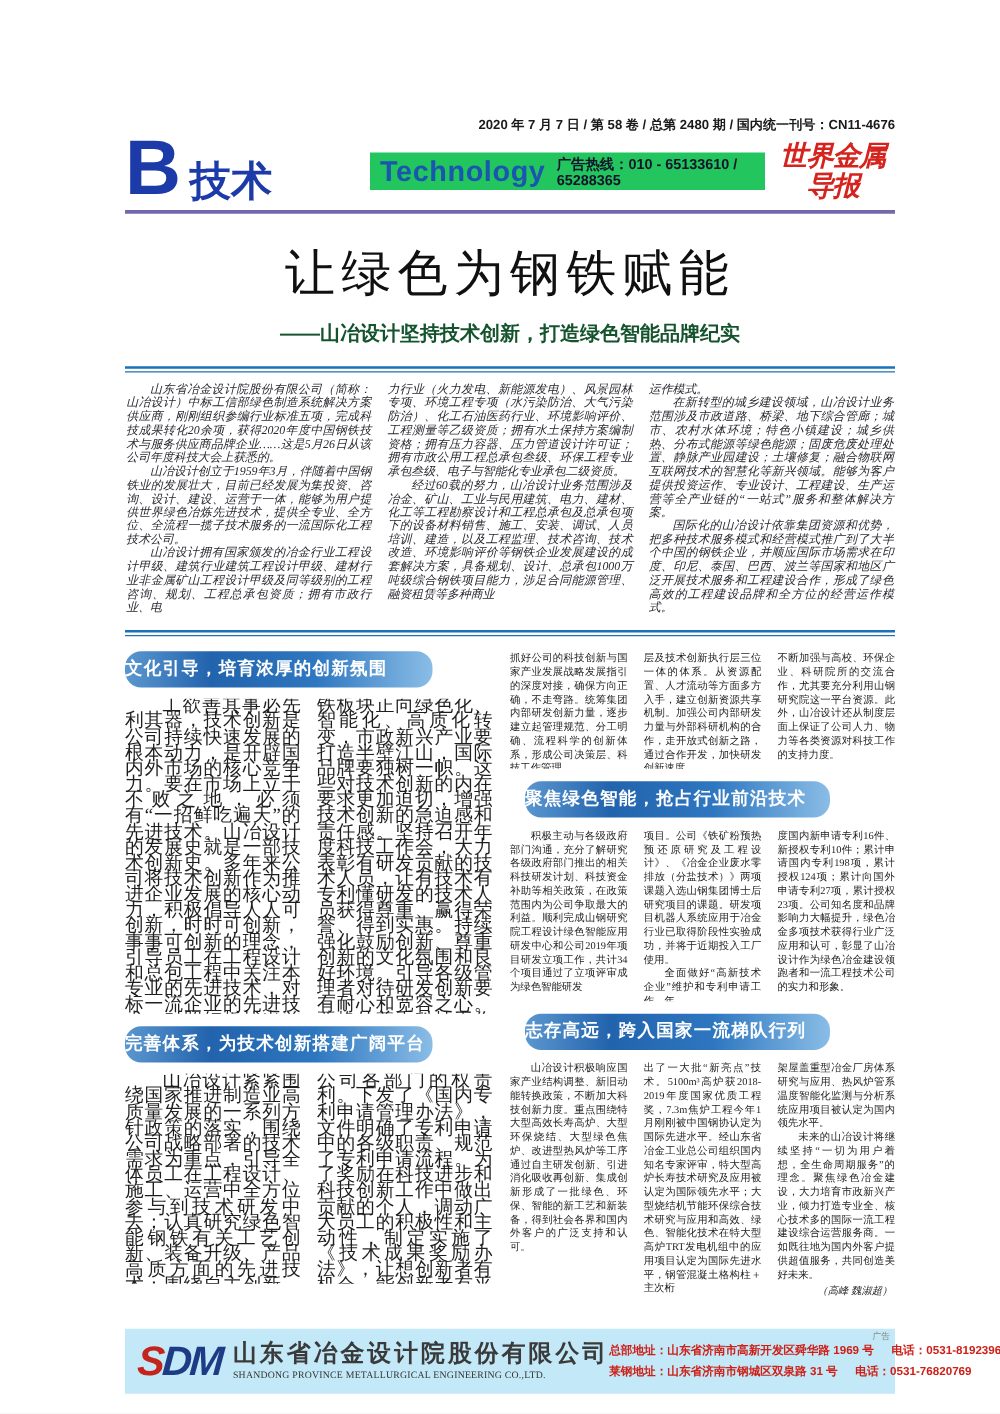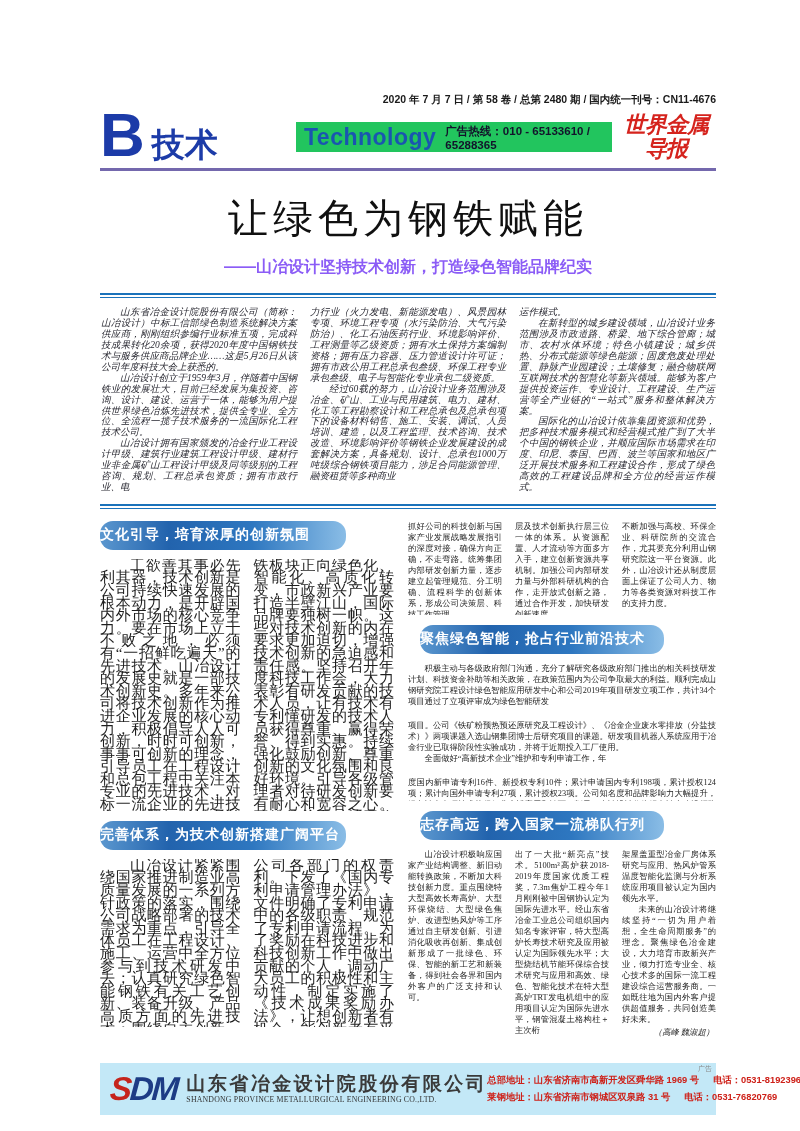--- a/index.html
+++ b/index.html
@@ -23,21 +23,21 @@
              color:#1a55b0;letter-spacing:.5px;margin-right:9px;}
   .hotline{font-family:"Liberation Sans",sans-serif;font-weight:bold;font-size:11.5px;color:#13132b;}
   .paper-logo{width:100px;text-align:center;color:#d5231d;font-weight:bold;font-style:italic;
               font-size:22px;line-height:1.1;letter-spacing:-1px;margin-left:4px;}
   .rule-purple{height:3px;background:#7468ad;margin-top:7px;}
 
   
   .title{margin-top:20px;text-align:center;font-size:40px;font-weight:normal;
          letter-spacing:5px;color:#101010;}
   .subtitle{margin-top:11px;text-align:center;font-family:"Liberation Sans",sans-serif;
-            font-weight:bold;font-size:16px;color:#8b5cf6;}
+            font-weight:bold;font-size:16px;color:#14532d;}
 
   
   .dbl-rule{height:5px;border-top:2.5px solid #1b72ba;border-bottom:1.5px solid #1b72ba;
             box-sizing:border-box;}
   .intro-wrap{margin-top:15px;}
   .intro-cols{display:flex;gap:13px;padding:9px 1px 11px;}
   .intro-col{flex:1;font-style:italic;font-size:9.5px;line-height:10.9px;text-align:justify;color:#272730;}
   .intro-col p{margin:0;text-indent:2em;}
   p.cont{text-indent:0 !important;}
 
@@ -52,21 +52,21 @@
   .pill-r{margin:0 52px 0 12px;}
   .mt{margin-top:10px;}
   .textcols{display:flex;gap:13px;text-align:justify;overflow:hidden;}
   .textcols .tc{flex:1;min-width:0;}
   .tc p{margin:0;text-indent:2em;}
   .grp-left .tc{font-size:15px;line-height:12.6px;color:#1e1e1e;}
   .grp-right .tc{font-size:8.3px;line-height:11px;color:#1e1e1e;}
   .h-sec1{height:252px;margin-top:9px;}
   .h-sec3{height:168px;margin-top:9px;}
   .h-bridge{height:94px;}
-  .h-sec2{height:138px;margin-top:9px;flex-direction:column;}
+  .h-sec2{height:138px;margin-top:9px;}
   .h-sec4{height:198px;margin-top:9px;}
   .byline{text-indent:0 !important;text-align:right;font-style:italic;padding-right:2px;margin-top:2px !important;}
 
   
   .footer-band{margin-top:16px;position:relative;background:#c3e8f7;height:52px;
                display:flex;align-items:center;padding:0 10px;box-sizing:border-box;}
   .sdm{font-family:"Liberation Sans",sans-serif;font-weight:bold;font-style:italic;
        font-size:33px;line-height:1;letter-spacing:-2px;transform:skewX(-4deg);}
   .sdm-s{color:#c5241c;}
   .sdm-dm{color:#1d3c85;}

